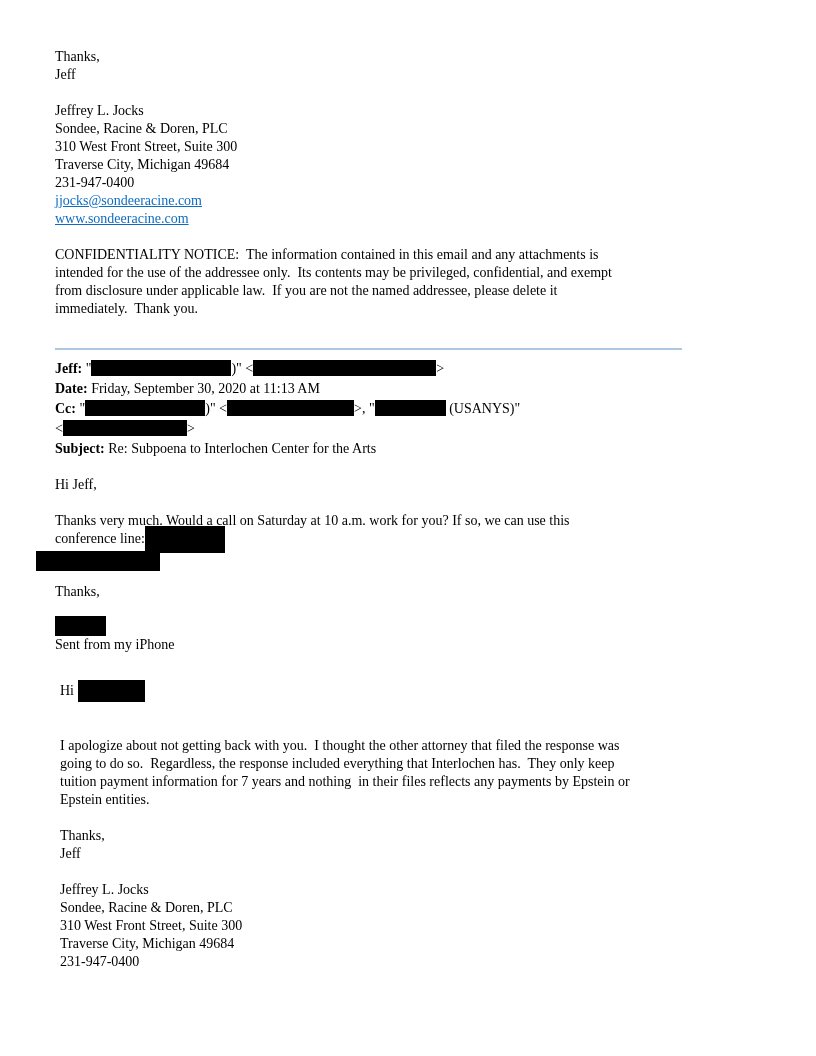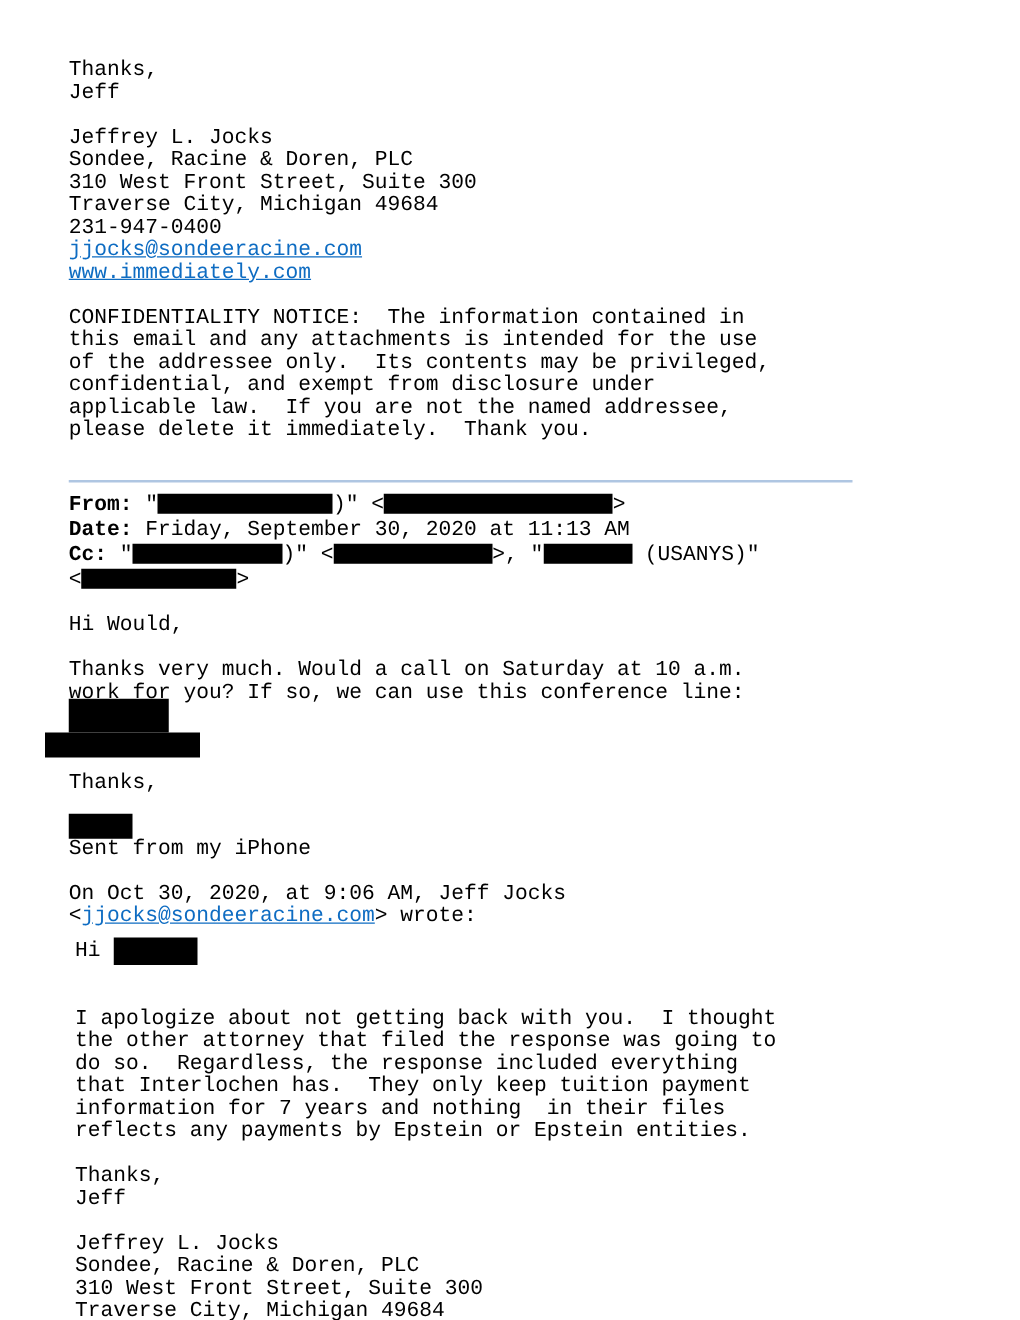--- a/index.html
+++ b/index.html
@@ -3,21 +3,21 @@
 <meta charset="utf-8">
 <style>
   :root{
     --link:#0E6CC2;
     --divider:#AFC6E2;
     --redaction:#000000;
   }
   html,body{margin:0;padding:0;background:#fff;}
   .page{
     width:682px;height:1056px;background:#ffffff;position:relative;overflow:hidden;
-    font-family:Liberation Mono, monospace;font-size:17px;line-height:18px;color:#000;
+    font-family:Liberation Serif, serif;font-size:14px;line-height:18px;color:#000;
   }
   .content{padding:48px 51px 0 55px;}
   .line,.para{white-space:pre-wrap;min-height:18px;}
   .blank{height:18px;}
   .para{max-width:706px;}
   a.link{color:var(--link);text-decoration:underline;cursor:pointer;}
   .divider{border:none;border-top:2px solid var(--divider);margin:30px 0 0 0;width:706px;}
   .hdr{margin-top:9px;line-height:20px;}
   .hline{white-space:pre-wrap;min-height:20px;}
   .hline b{font-weight:bold;}
@@ -48,44 +48,44 @@
 
     <div class="line">Thanks,</div>
     <div class="line">Jeff</div>
     <div class="blank"></div>
     <div class="line">Jeffrey L. Jocks</div>
     <div class="line">Sondee, Racine &amp; Doren, PLC</div>
     <div class="line">310 West Front Street, Suite 300</div>
     <div class="line">Traverse City, Michigan 49684</div>
     <div class="line">231-947-0400</div>
     <div class="line"><a class="link">jjocks@sondeeracine.com</a></div>
-    <div class="line"><a class="link">www.immediately.com</a></div>
+    <div class="line"><a class="link">www.sondeeracine.com</a></div>
     <div class="blank"></div>
 
     <div class="para">CONFIDENTIALITY NOTICE:  The information contained in this email and any attachments is intended for the use of the addressee only.  Its contents may be privileged, confidential, and exempt from disclosure under applicable law.  If you are not the named addressee, please delete it immediately.  Thank you.</div>
 
     <hr class="divider">
 
     <div class="hdr">
-      <div class="hline"><b>From:</b><span> "</span><span class="redact w-from1"></span><span>)" &lt;</span><span class="redact w-from2"></span><span>&gt;</span></div>
+      <div class="hline"><b>Jeff:</b><span> "</span><span class="redact w-from1"></span><span>)" &lt;</span><span class="redact w-from2"></span><span>&gt;</span></div>
       <div class="hline"><b>Date:</b><span> Friday, September 30, 2020 at 11:13 AM</span></div>
       <div class="hline"><b>Cc:</b><span> "</span><span class="redact w-cc1"></span><span>)" &lt;</span><span class="redact w-cc2"></span><span>&gt;, "</span><span class="redact w-cc3"></span><span> (USANYS)"</span></div>
       <div class="hline"><span>&lt;</span><span class="redact w-cc4"></span><span>&gt;</span></div>
+      <div class="hline"><b>Subject:</b><span> Re: Subpoena to Interlochen Center for the Arts</span></div>
     </div>
 
-    <div class="line greeting">Hi Would,</div>
+    <div class="line greeting">Hi Jeff,</div>
     <div class="blank"></div>
     <div class="para"><span>Thanks very much. Would a call on Saturday at 10 a.m. work for you? If so, we can use this conference line:</span><span class="redact-tall"></span></div>
     <div class="redact-block conf-box2"></div>
     <div class="line closing-gap">Thanks,</div>
     <div class="redact-block name-box"></div>
     <div class="line sent-from">Sent from my iPhone</div>
     <div class="blank"></div>
 
-    <div class="line"><span>On Oct 30, 2020, at 9:06 AM, Jeff Jocks &lt;</span><a class="link">jjocks@sondeeracine.com</a><span>&gt; wrote:</span></div>
 
     <div class="quoted">
       <div class="line"><span>Hi </span><span class="hi-box"></span></div>
       <div class="blank"></div>
       <div class="blank"></div>
       <div class="para">I apologize about not getting back with you.  I thought the other attorney that filed the response was going to do so.  Regardless, the response included everything that Interlochen has.  They only keep tuition payment information for 7 years and nothing  in their files reflects any payments by Epstein or Epstein entities.</div>
       <div class="blank"></div>
       <div class="line">Thanks,</div>
       <div class="line">Jeff</div>
       <div class="blank"></div>

